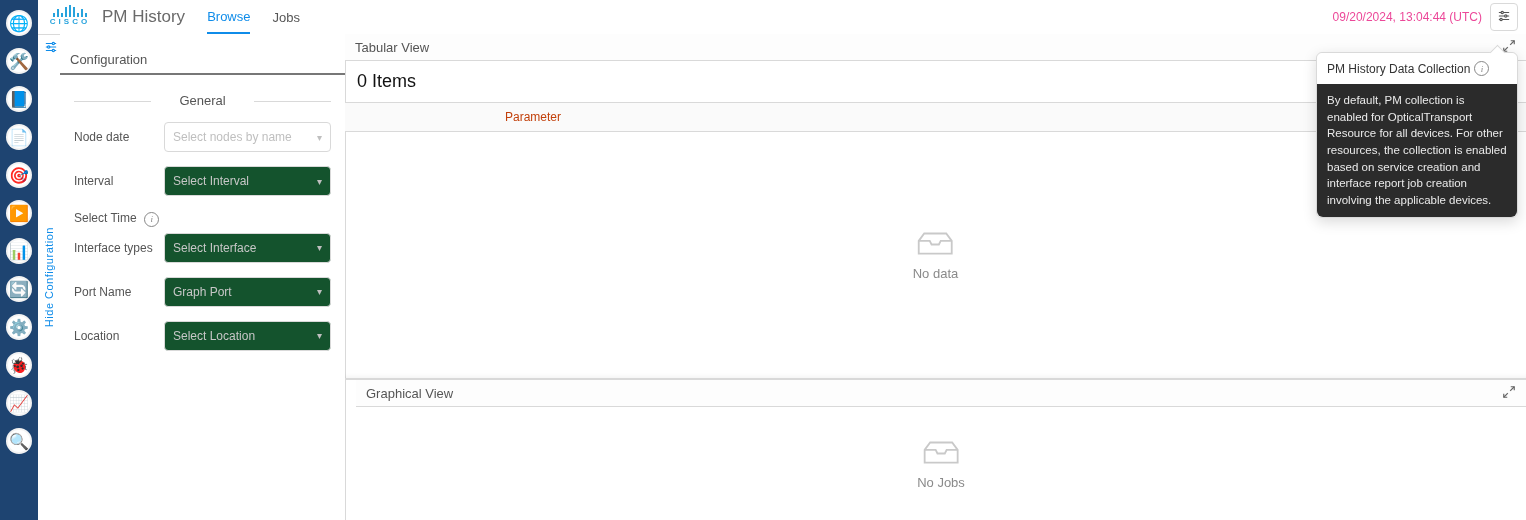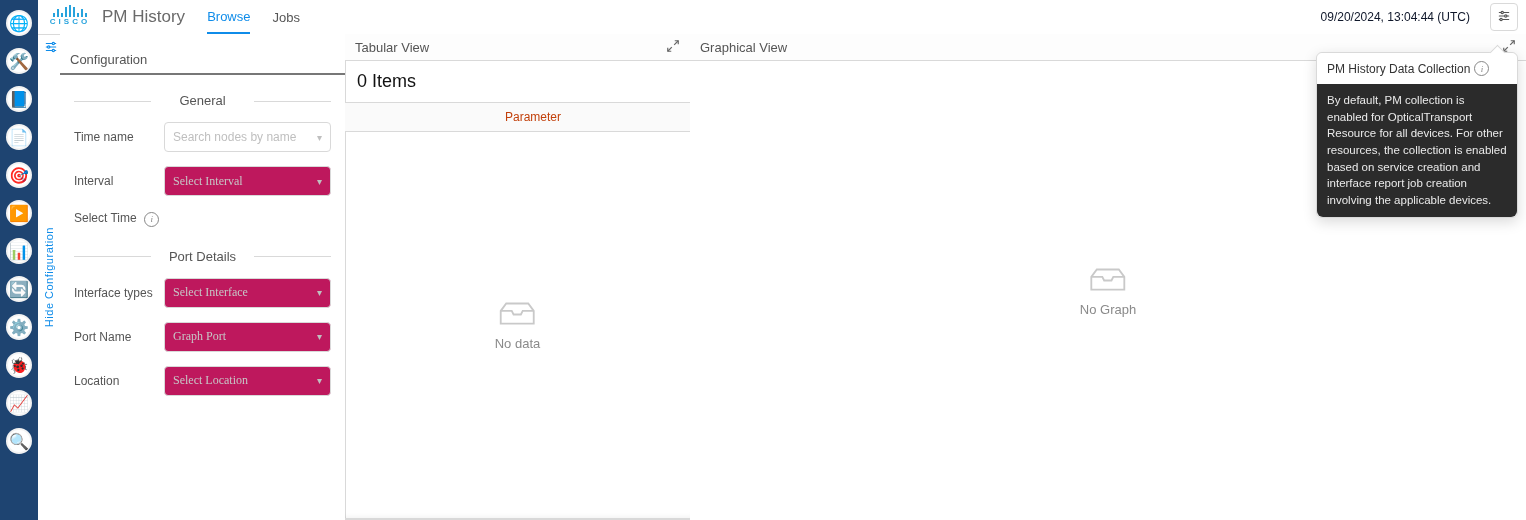--- a/index.html
+++ b/index.html
@@ -27,54 +27,54 @@
   .cisco-logo .bars span:nth-child(4){height:10px}
   .cisco-logo .bars span:nth-child(5){height:12px}
   .cisco-logo .bars span:nth-child(6){height:10px}
   .cisco-logo .bars span:nth-child(7){height:4px}
   .cisco-logo .bars span:nth-child(8){height:8px}
   .cisco-logo .bars span:nth-child(9){height:4px}
   .cisco-logo .word{font-size:8px;letter-spacing:3px;color:#27a3dd;text-align:center;line-height:1;margin-top:1px;font-weight:600;}
   .app-title{font-size:17px;color:#6a6a6a;margin-right:22px;}
   .tab{font-size:13px;color:#555;margin-right:22px;cursor:pointer;padding:8px 0;}
   .tab.active{color:var(--link);border-bottom:2px solid var(--link);}
-  .ts{margin-left:auto;color:#0f172a;font-size:12px;margin-right:20px;padding-left:20px;}
+  .ts{margin-left:auto;color:#ec4899;font-size:12px;margin-right:8px;padding-left:20px;}
   .settings-btn{width:26px;height:26px;border:1px solid var(--border);border-radius:4px;display:flex;align-items:center;justify-content:center;margin-right:8px;cursor:pointer;color:#555;}
   
   .toggle-icon{position:absolute;left:44px;top:40px;color:var(--link);cursor:pointer;font-size:14px;z-index:4;}
   .hide-strip{position:absolute;left:38px;top:34px;bottom:0;width:22px;border-right:1px solid var(--border);display:flex;align-items:center;justify-content:center;}
   .hide-strip span{writing-mode:vertical-rl;transform:rotate(180deg);color:var(--link);font-size:11px;cursor:pointer;letter-spacing:0.5px;}
   
   .config{position:absolute;left:60px;top:34px;bottom:0;width:285px;border-right:1px solid var(--border);background:#fff;overflow:hidden;}
   .config-hdr{padding:6px 10px;font-size:13px;color:#555;border-bottom:2px solid #777;margin-top:12px;}
   .section{padding:8px 14px;}
   .section-title{position:relative;text-align:center;color:#555;font-size:13px;margin:10px 0 14px;}
   .section-title::before,.section-title::after{content:"";position:absolute;top:50%;width:30%;height:1px;background:var(--border);}
   .section-title::before{left:0}
   .section-title::after{right:0}
   .field-row{display:flex;align-items:center;margin-bottom:14px;}
   .field-label{width:90px;font-size:12px;color:#555;}
   .sel{flex:1;height:28px;border:1px solid var(--border);border-radius:4px;display:flex;align-items:center;padding:0 8px;color:#bfbfbf;font-size:12px;justify-content:space-between;cursor:pointer;background:#fff;}
   .sel .chev{color:#bfbfbf;font-size:10px;}
-  .sel.disabled{background:#be185d;color:#c7c7c7;font-family:Liberation Serif, serif;}
+  .sel.disabled{background:#14532d;color:#c7c7c7;}
   .date-range{height:28px;border:1px solid var(--border);border-radius:4px;display:flex;align-items:center;padding:0 8px;color:#c7c7c7;font-size:12px;background:#f7f7f7;}
   .date-range .arrow{margin:0 10px;color:#c7c7c7;}
   .date-range .cal{margin-left:auto;color:#c7c7c7;}
   .info-circ{display:inline-flex;width:13px;height:13px;border:1px solid #888;border-radius:50%;align-items:center;justify-content:center;font-size:9px;color:#888;margin-left:4px;font-family:Georgia,serif;font-style:italic;}
   
-  .main{position:absolute;left:345px;right:0;top:34px;bottom:0;display:flex;flex-direction:row;}
+  .main{position:absolute;left:345px;right:0;top:34px;bottom:0;display:flex;flex-direction:column;}
   .view-hdr{height:26px;border-bottom:1px solid var(--border);display:flex;align-items:center;padding:0 10px;font-size:13px;color:#555;background:#fdfdfd;}
   .view-hdr .expand{margin-left:auto;cursor:pointer;color:#777;}
   .tab-view{flex:0 0 345px;display:flex;flex-direction:column;border-bottom:1px solid var(--border);}
   .items-line{padding:10px 12px;font-size:18px;color:#111;font-weight:400;}
   .tbl-head{height:28px;border-top:1px solid var(--border);border-bottom:1px solid var(--border);background:#fafafa;display:flex;align-items:center;padding-left:160px;font-size:12px;color:#c2410c;}
   .tbl-body{flex:1;position:relative;border-bottom:1px solid var(--border);box-shadow:inset 0 -6px 6px -6px rgba(0,0,0,0.08);}
   .empty{position:absolute;left:50%;top:50%;transform:translate(-50%,-50%);text-align:center;color:#8a8a8a;font-size:13px;}
   .empty svg{display:block;margin:0 auto 6px;}
-  .graph-view{flex:1;display:flex;flex-direction:column;}
+  .graph-view{flex:1;display:flex;flex-direction:column;padding-left:11px;}
   .graph-body{flex:1;position:relative;}
   
   .popover{position:absolute;right:8px;top:52px;width:200px;background:#fff;border:1px solid var(--border);border-radius:6px;box-shadow:0 4px 14px rgba(0,0,0,0.15);z-index:10;overflow:visible;}
   .popover .arrow-up{position:absolute;top:-6px;right:14px;width:10px;height:10px;background:#fff;border-left:1px solid var(--border);border-top:1px solid var(--border);transform:rotate(45deg);}
   .popover-title{padding:8px 10px;font-size:12px;color:#333;background:#fff;border-radius:6px 6px 0 0;display:flex;align-items:center;}
   .popover-body{padding:8px 10px;background:#2b2b2b;color:#eaeaea;font-size:11.5px;line-height:1.45;border-radius:0 0 6px 6px;}
   
   .inbox-icon{fill:none;stroke:#c9c9c9;stroke-width:2;}
 </style>
 </head>
@@ -141,40 +141,39 @@
 
 <div class="hide-strip">
   <span>Hide Configuration</span>
 </div>
 
 <div class="config">
   <div class="config-hdr">Configuration</div>
   <div class="section">
     <div class="section-title">General</div>
     <div class="field-row">
-      <div class="field-label">Time name</div>
+      <div class="field-label">Node date</div>
       <div class="sel">
-        <span>Search nodes by name</span>
+        <span>Select nodes by name</span>
         <span class="chev">▾</span>
       </div>
     </div>
 
     <div class="field-row">
       <div class="field-label">Interval</div>
       <div class="sel disabled">
         <span>Select Interval</span>
         <span class="chev">▾</span>
       </div>
     </div>
     <div style="margin-bottom:6px;">
       <span class="field-label" style="display:inline;text-align:center;">Select Time</span>
       <span class="info-circ">i</span>
     </div>
 
-    <div class="section-title" style="margin-top:22px;">Port Details</div>
     <div class="field-row">
       <div class="field-label">Interface types</div>
       <div class="sel disabled">
         <span>Select Interface</span>
         <span class="chev">▾</span>
       </div>
     </div>
     <div class="field-row">
       <div class="field-label">Port Name</div>
       <div class="sel disabled">
@@ -231,21 +230,21 @@
             <line x1="3" y1="21" x2="10" y2="14"></line>
           </svg>
       </span>
     </div>
     <div class="graph-body">
       <div class="empty">
         <svg class="inbox-icon" width="44" height="30" viewBox="0 0 48 32">
           <path d="M6 12 L12 4 L36 4 L42 12 L42 26 L6 26 Z"></path>
           <path d="M6 12 L18 12 L20 16 L28 16 L30 12 L42 12"></path>
         </svg>
-        <div>No Graph</div>
+        <div>No Jobs</div>
       </div>
     </div>
   </div>
 </div>
 
 <div class="popover">
   <div class="arrow-up"></div>
   <div class="popover-title">
     <span>PM History Data Collection</span>
     <span class="info-circ" style="margin-left:4px;">i</span>

